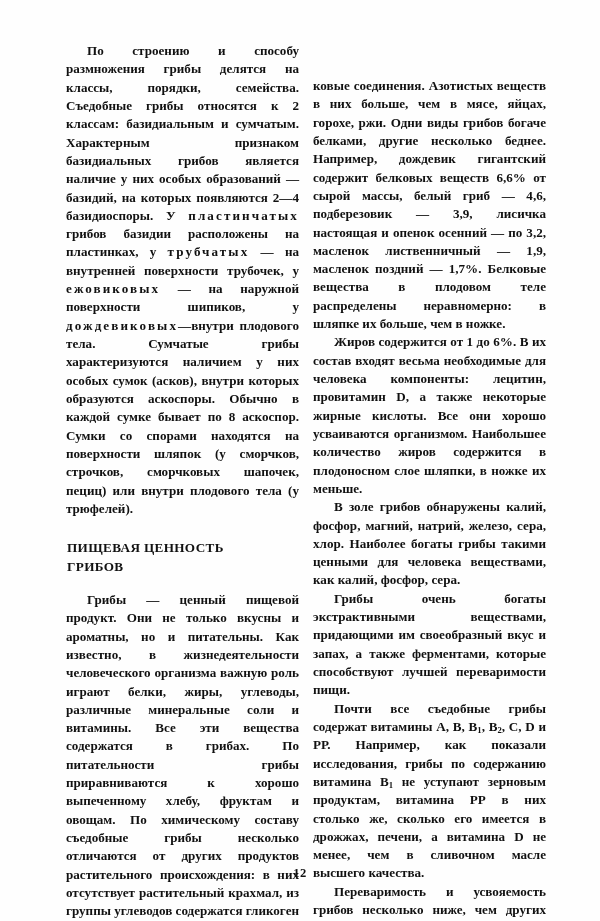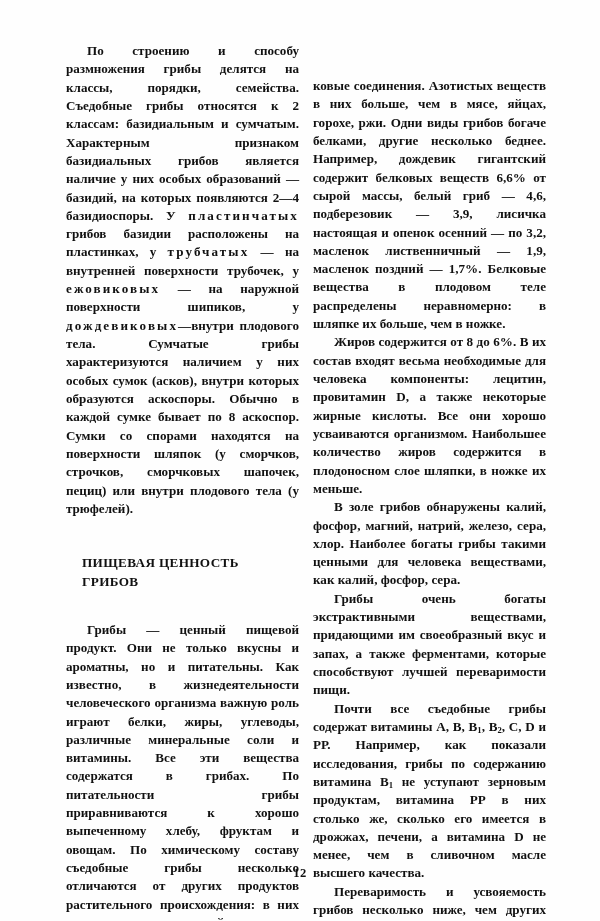--- a/index.html
+++ b/index.html
@@ -62,21 +62,21 @@
     font-weight: 700;
   }
 
   
   .sp {
     letter-spacing: 2.1px;
     font-weight: 700;
   }
 
   h2.section-heading {
-    margin: 16px;
+    margin: 1px;
     padding: 0;
     font-size: 13.2px;
     line-height: 18.4px;
     font-weight: 700;
     text-align: left;
     text-indent: 0;
     letter-spacing: 0.35px;
     text-transform: none;
   }
 
@@ -111,21 +111,21 @@
     <div class="col" id="left-col">
         <p class="para"><span>По строению и способу размножения грибы делятся на классы, порядки, семейства. Съедобные грибы относятся к 2 классам: базидиальным и сумчатым. Характерным признаком </span><span class="b">базидиальных</span><span> грибов является наличие у них особых образований — базидий, на которых появляются 2—4 базидиоспоры. У </span><span class="sp">пластинчатых</span><span> грибов базидии расположены на пластинках, у </span><span class="sp">трубчатых</span><span> — на внутренней поверхности трубочек, у </span><span class="sp">ежовиковых</span><span> — на наружной поверхности шипиков, у </span><span class="sp">дождевиковых</span><span>—внутри плодового тела. </span><span class="b">Сумчатые</span><span> грибы характеризуются наличием у них особых сумок (асков), внутри которых образуются аскоспоры. Обычно в каждой сумке бывает по 8 аскоспор. Сумки со спорами находятся на поверхности шляпок (у сморчков, строчков, сморчковых шапочек, пециц) или внутри плодового тела (у трюфелей).</span></p>
         <div class="gap-before-heading"></div>
         <h2 class="section-heading"><span>ПИЩЕВАЯ ЦЕННОСТЬ</span><br><span>ГРИБОВ</span></h2>
         <div class="gap-after-heading"></div>
         <p class="para">Грибы — ценный пищевой продукт. Они не только вкусны и ароматны, но и питательны. Как известно, в жизнедеятельности человеческого организма важную роль играют белки, жиры, углеводы, различные минеральные соли и витамины. Все эти вещества содержатся в грибах. По питательности грибы приравниваются к хорошо выпеченному хлебу, фруктам и овощам. По химическому составу съедобные грибы несколько отличаются от других продуктов растительного происхождения: в них отсутствует растительный крахмал, из группы углеводов содержатся гликоген (животный крахмал) и сахара, которые придают им сладковатый вкус. Особенно много сахаров в трубчатых грибах (белом, подберезовике, маслятах и др.). В ножках грибов сахаров больше, чем в шляпках.</p>
       </div>
 
     <div class="col" id="right-col">
         <p class="para cont">ковые соединения. Азотистых веществ в них больше, чем в мясе, яйцах, горохе, ржи. Одни виды грибов богаче белками, другие несколько беднее. Например, дождевик гигантский содержит белковых веществ 6,6% от сырой массы, белый гриб — 4,6, подберезовик — 3,9, лисичка настоящая и опенок осенний — по 3,2, масленок лиственничный — 1,9, масленок поздний — 1,7%. Белковые вещества в плодовом теле распределены неравномерно: в шляпке их больше, чем в ножке.</p>
-        <p class="para">Жиров содержится от 8 до 6%. В их состав входят весьма необходимые для человека компоненты: лецитин, провитамин D, а также некоторые жирные кислоты. Все они хорошо усваиваются организмом. Наибольшее количество жиров содержится в плодоносном слое шляпки, в ножке их меньше.</p>
+        <p class="para">Жиров содержится от 1 до 6%. В их состав входят весьма необходимые для человека компоненты: лецитин, провитамин D, а также некоторые жирные кислоты. Все они хорошо усваиваются организмом. Наибольшее количество жиров содержится в плодоносном слое шляпки, в ножке их меньше.</p>
         <p class="para">В золе грибов обнаружены калий, фосфор, магний, натрий, железо, сера, хлор. Наиболее богаты грибы такими ценными для человека веществами, как калий, фосфор, сера.</p>
         <p class="para">Грибы очень богаты экстрактивными веществами, придающими им своеобразный вкус и запах, а также ферментами, которые способствуют лучшей переваримости пищи.</p>
         <p class="para"><span>Почти все съедобные грибы содержат витамины А, В, В</span><sub>1</sub><span>, В</span><sub>2</sub><span>, С, D и РР. Например, как показали исследования, грибы по содержанию витамина В</span><sub>1</sub><span> не уступают зерновым продуктам, витамина РР в них столько же, сколько его имеется в дрожжах, печени, а витамина D не менее, чем в сливочном масле высшего качества.</span></p>
         <p class="para">Переваримость и усвояемость грибов несколько ниже, чем других продуктов растительного происхождения. Объясняется это присутствием в тканях грибов трудноперваримой особой грибной клетчатки — фунгина, сходного по химическому составу с хитином насекомых. Для улучшения перевари-</p>
       </div>
 
   </div>
 
   <div class="page-number">12</div>
 

